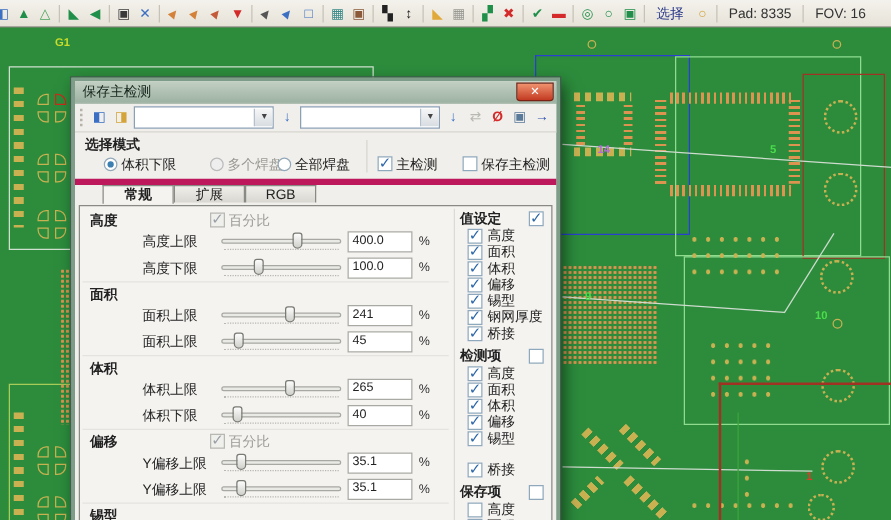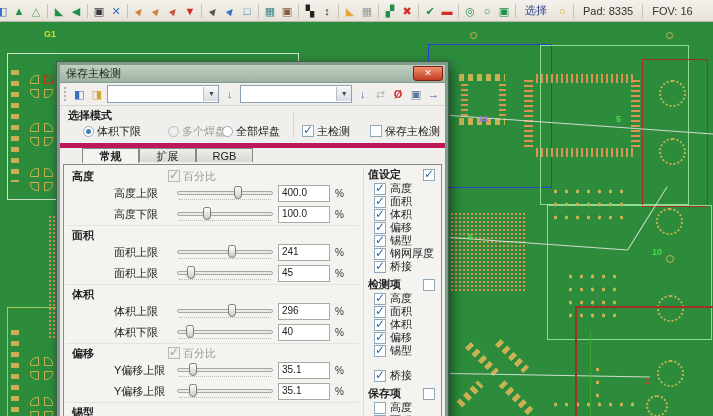--- a/index.html
+++ b/index.html
@@ -352,21 +352,21 @@
 
         <div class="sec">
           <div class="shead-row">
             <span class="shead">体积</span>
           </div>
           <div class="srow">
             <span class="lab">体积上限</span>
             <span class="slider">
                 <span class="thumb" style="left: 57%;"></span>
               </span>
-            <span class="vbox">296</span>
+            <span class="vbox">265</span>
             <span class="unit">%</span>
           </div>
           <div class="srow">
             <span class="lab">体积下限</span>
             <span class="slider">
                 <span class="thumb" style="left: 14%;"></span>
               </span>
             <span class="vbox">40</span>
             <span class="unit">%</span>
           </div>

